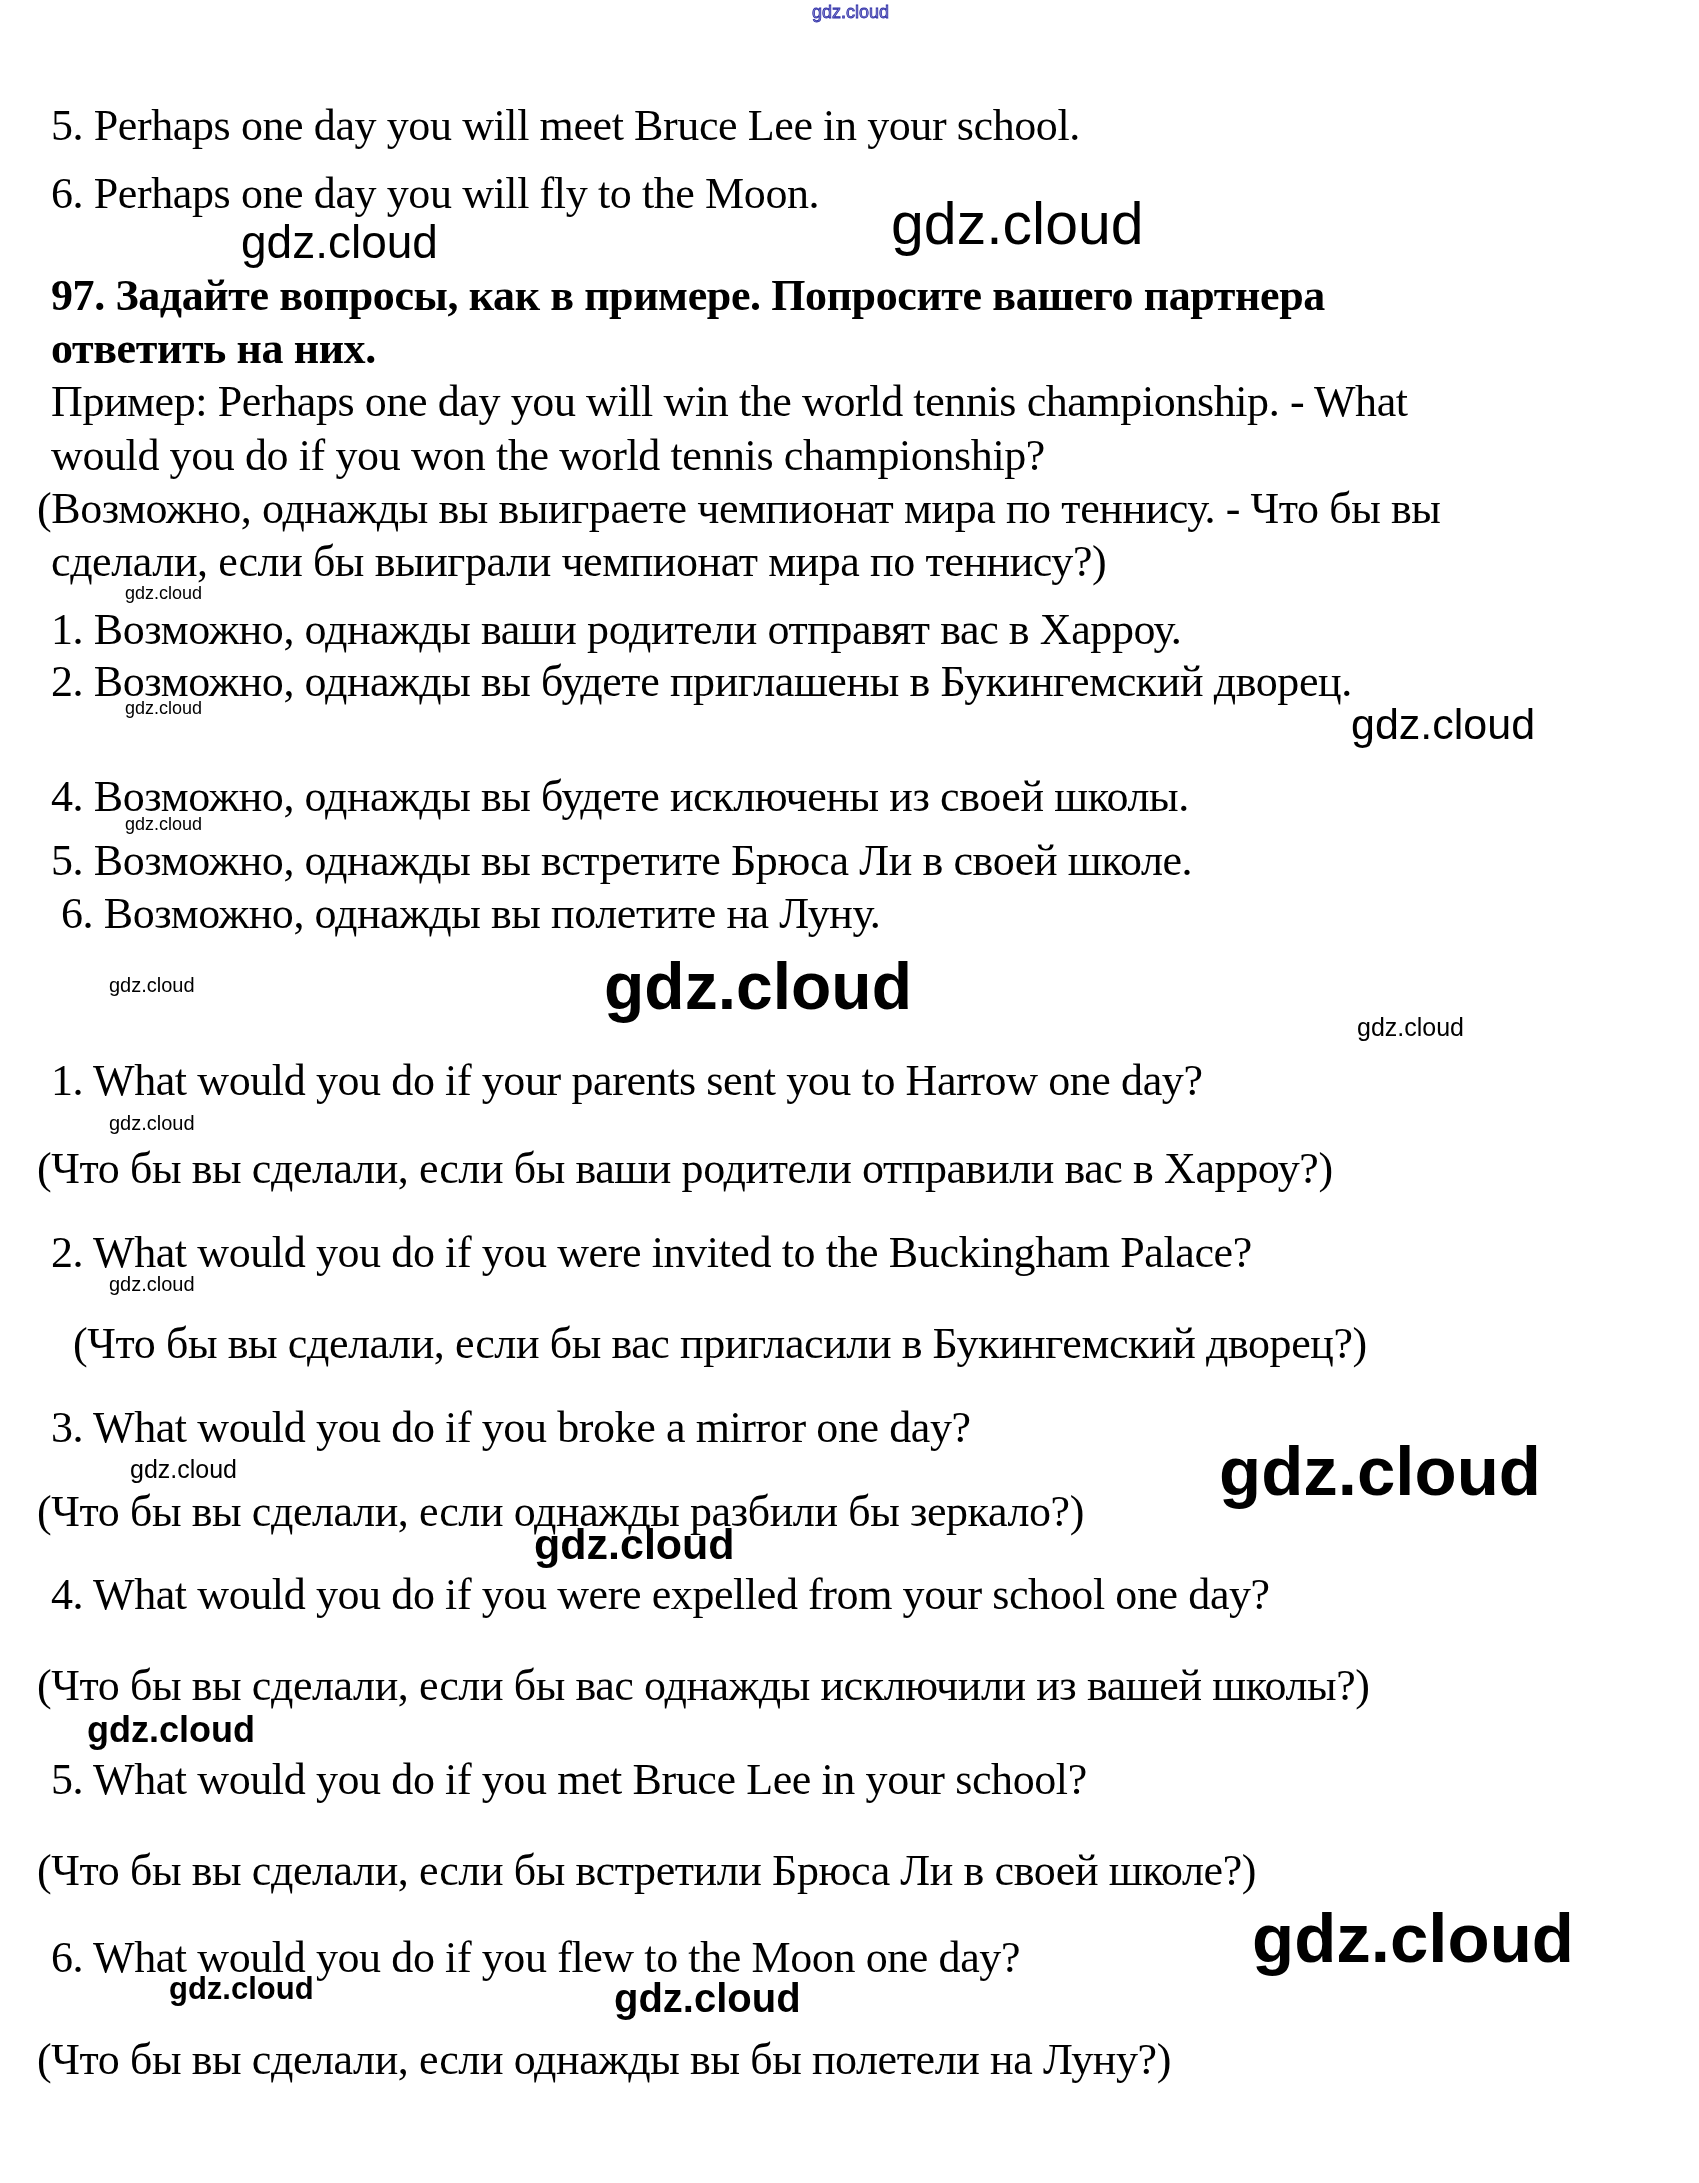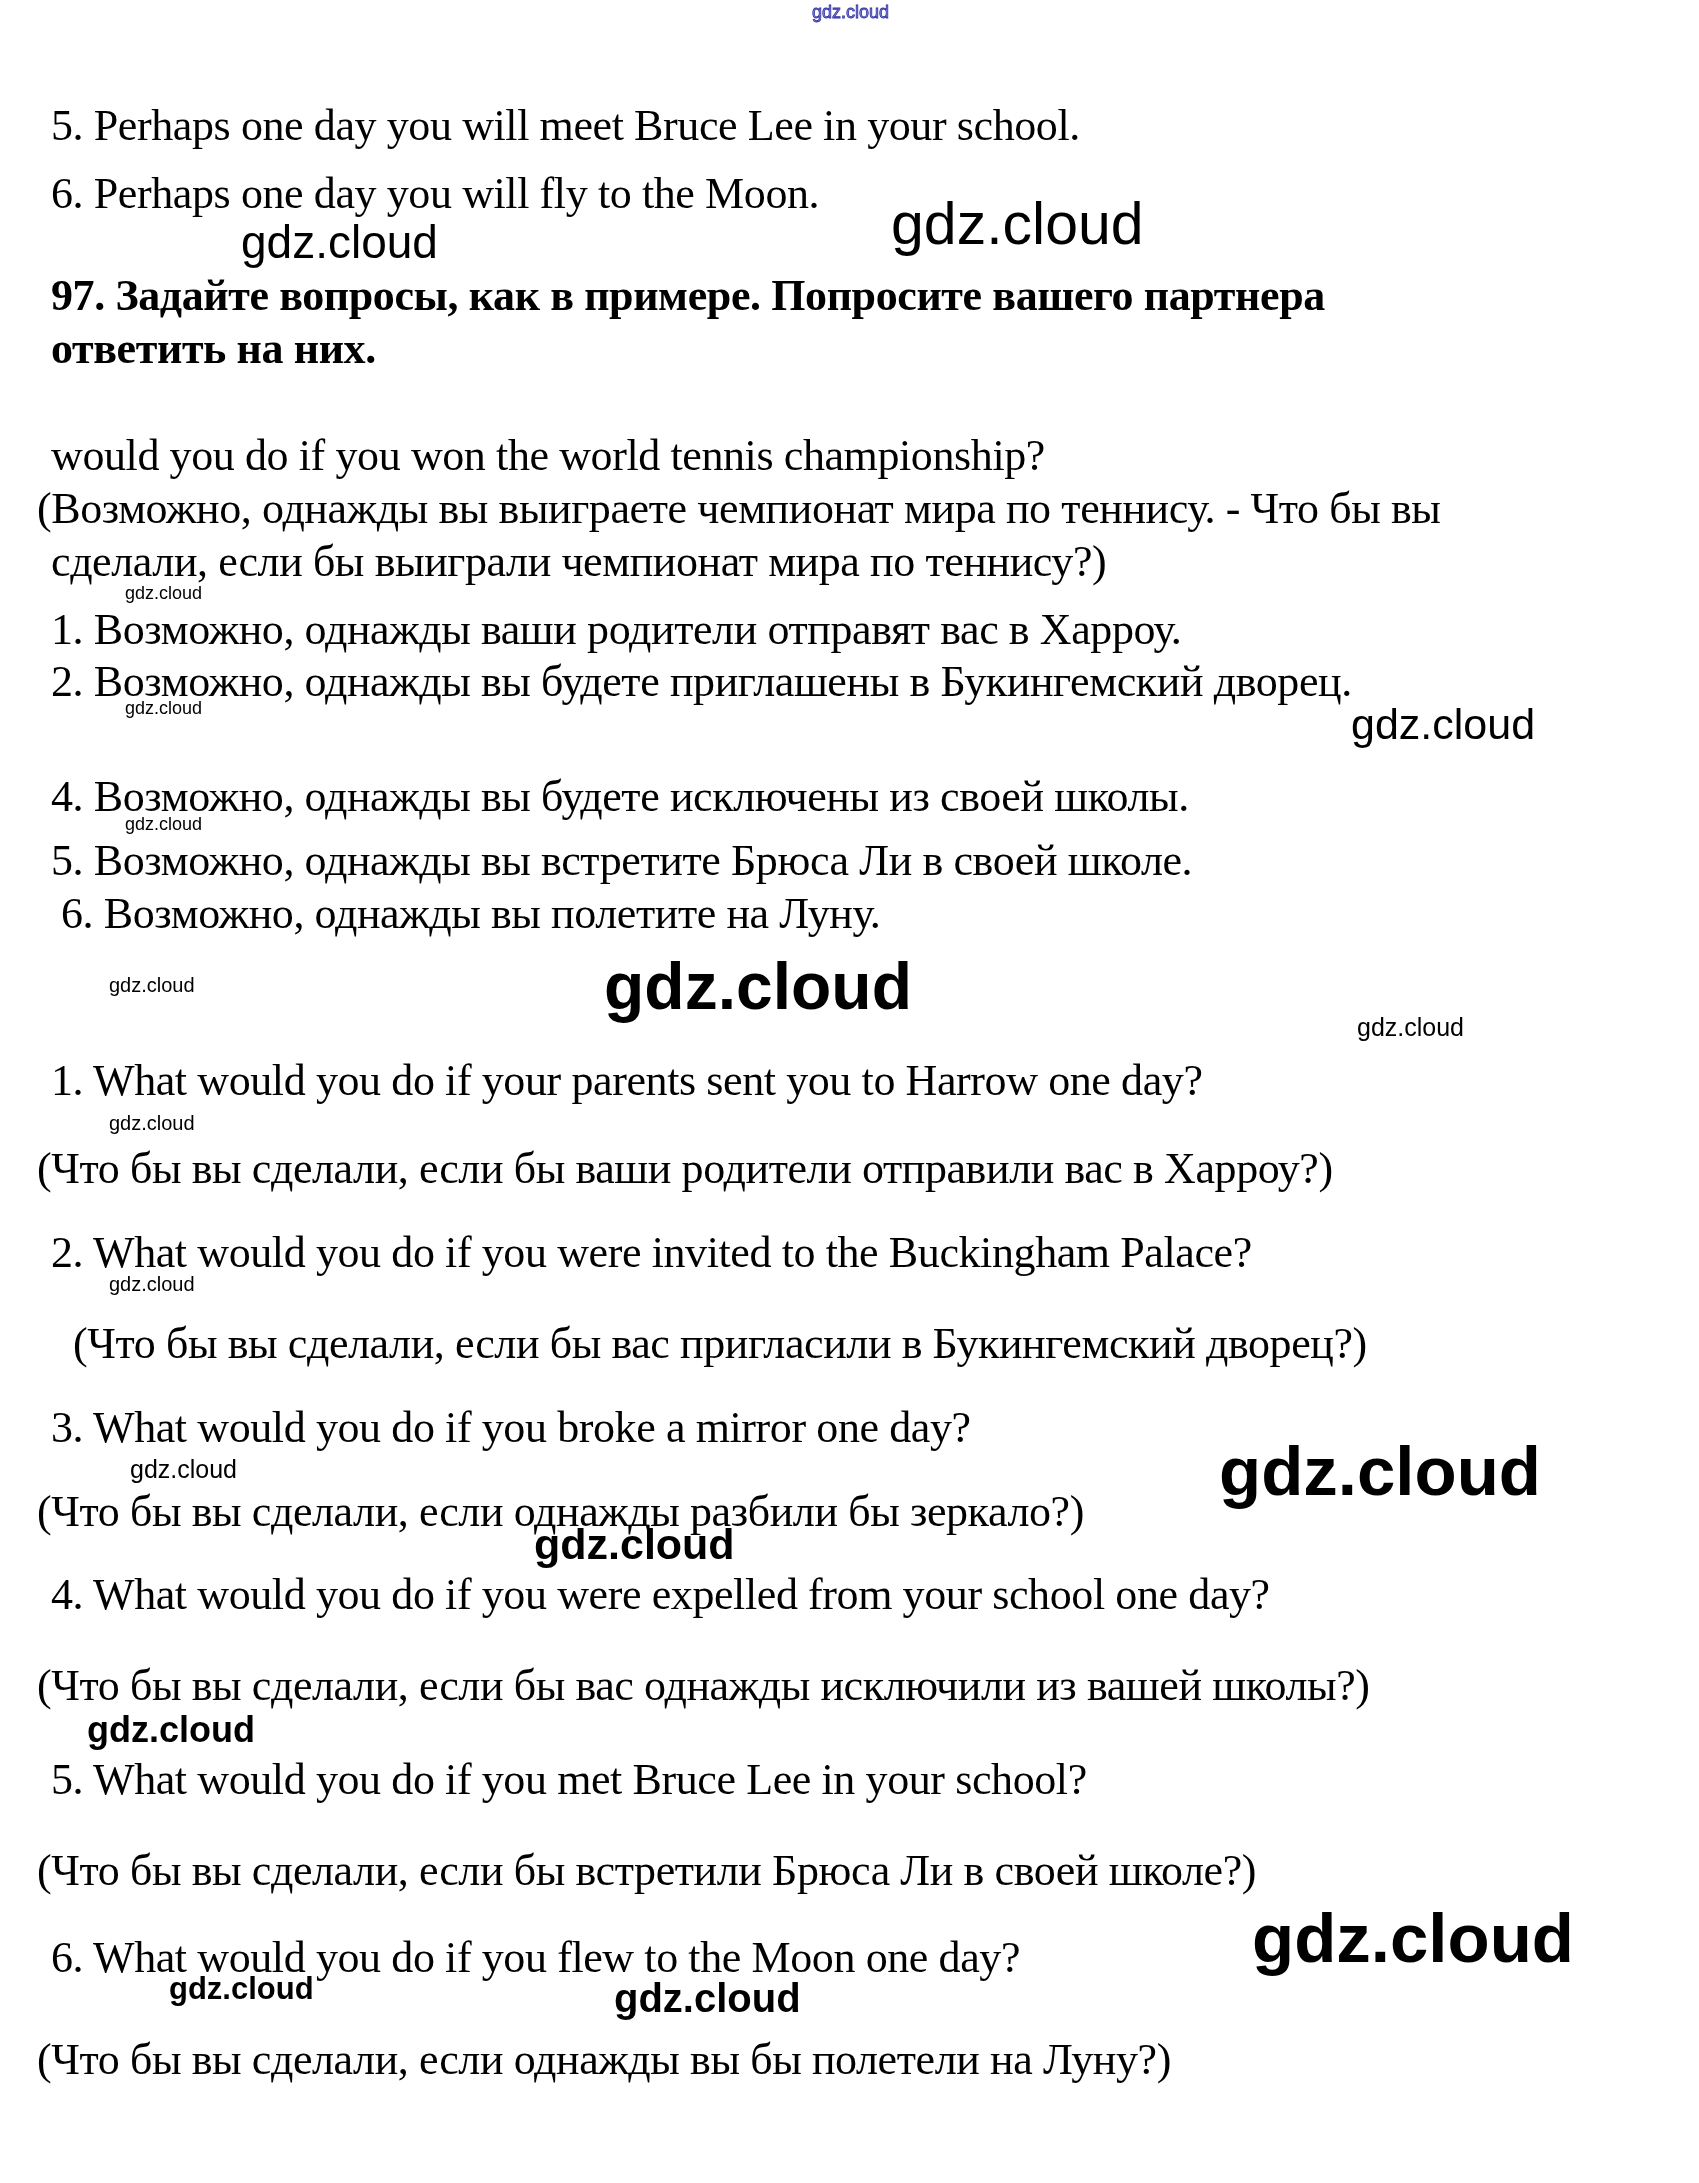--- a/index.html
+++ b/index.html
@@ -63,20 +63,21 @@
   <div class="wm heavy" style="left:1252px; top:1904px; font-size:69px;">gdz.cloud</div>
   <div class="wm heavy" style="left:169px; top:1973px; font-size:31px;">gdz.cloud</div>
   <div class="wm heavy" style="left:614px; top:1978px; font-size:40px;">gdz.cloud</div>
 
   <div class="tline" style="left:51px; top:104px;">5. Perhaps one day you will meet Bruce Lee in your school.</div>
   <div class="tline" style="left:51px; top:172px;text-align:center;">6. Perhaps one day you will fly to the Moon.</div>
 
   <div class="tline bold" style="left:51px; top:274px;">97. Задайте вопросы, как в примере. Попросите вашего партнера</div>
   <div class="tline bold" style="left:51px; top:327px;">ответить на них.</div>
 
+  <div class="tline" style="left:51px; top:380px;">Пример: Perhaps one day you will win the world tennis championship. - What</div>
   <div class="tline" style="left:51px; top:434px;">would you do if you won the world tennis championship?</div>
   <div class="tline" style="left:37px; top:487px;text-align:center;">(Возможно, однажды вы выиграете чемпионат мира по теннису. - Что бы вы</div>
   <div class="tline" style="left:51px; top:540px;">сделали, если бы выиграли чемпионат мира по теннису?)</div>
 
   <div class="tline" style="left:51px; top:608px;">1. Возможно, однажды ваши родители отправят вас в Харроу.</div>
   <div class="tline" style="left:51px; top:660px;">2. Возможно, однажды вы будете приглашены в Букингемский дворец.</div>
   <div class="tline" style="left:51px; top:775px;">4. Возможно, однажды вы будете исключены из своей школы.</div>
   <div class="tline" style="left:51px; top:839px;">5. Возможно, однажды вы встретите Брюса Ли в своей школе.</div>
   <div class="tline" style="left:61px; top:892px;">6. Возможно, однажды вы полетите на Луну.</div>
 

